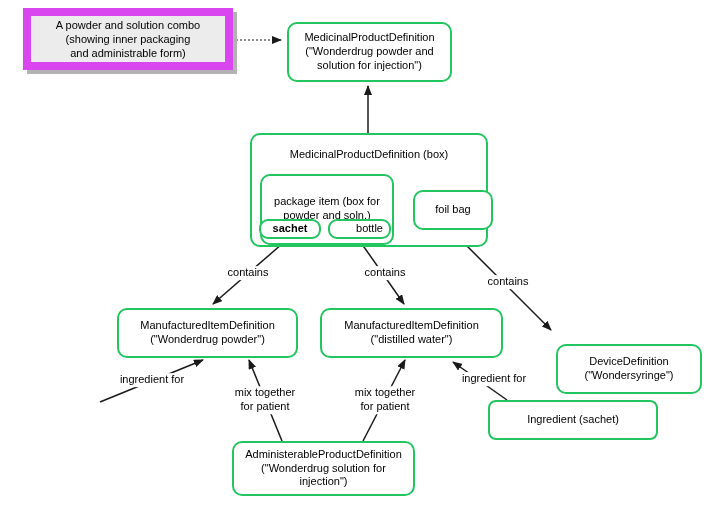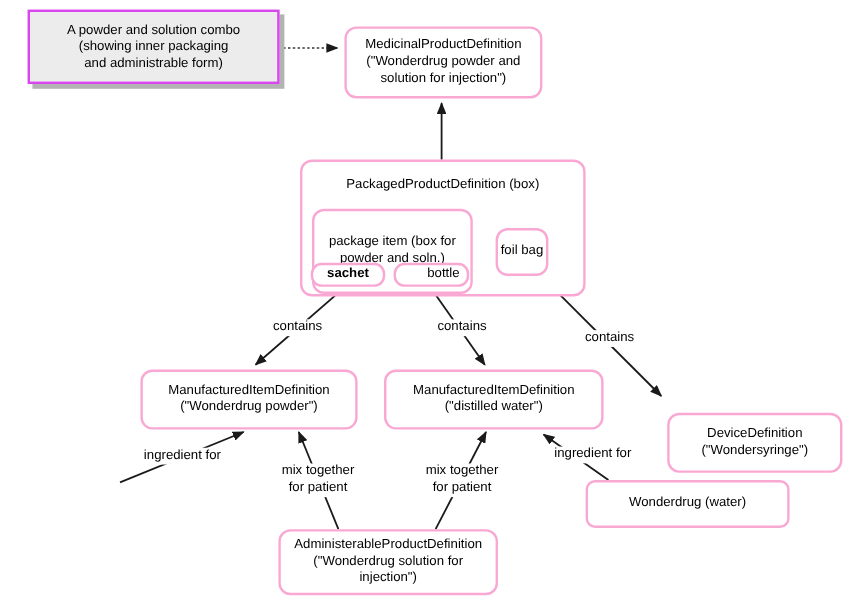--- a/index.html
+++ b/index.html
@@ -14,36 +14,36 @@
   }
   #edges {
     position: absolute;
     left: 0; top: 0;
     width: 721px; height: 512px;
     z-index: 1;
   }
   .node {
     position: absolute;
     background: #ffffff;
-    border: 2px solid #f9a8d4;
+    border: 2px solid #22c55e;
     border-radius: 10px;
     box-sizing: border-box;
     display: flex;
     align-items: center;
     justify-content: center;
     text-align: center;
     white-space: pre-line;
     font-size: 11px;
     line-height: 1.27;
     z-index: 2;
   }
   .note {
     position: absolute;
     background: #ececec;
-    border: 2px solid #d946ef;
+    border: 8px solid #d946ef;
     box-shadow: 4px 4px 0 #b3b3b3;
     box-sizing: border-box;
     display: flex;
     align-items: center;
     justify-content: center;
     text-align: center;
     white-space: pre-line;
     font-size: 11px;
     line-height: 1.3;
     z-index: 2;
@@ -60,21 +60,21 @@
     z-index: 3;
   }
   
   #note            { left: 23px;  top: 8px;   width: 210px; height: 62px; }
   #medicinal       { left: 287px; top: 22px;  width: 165px; height: 60px; }
   #packaged        { left: 250px; top: 133px; width: 238px; height: 114px; display: block; }
   #packaged-title  { position: absolute; left: 0; top: 13px; width: 100%; text-align: center; font-size: 11px; }
   #package-item    { left: 8px;   top: 39px;  width: 134px; height: 71px; align-items: flex-start; padding-top: 19px; }
   #sachet          { left: 7px;   top: 84px;  width: 62px;  height: 20px; border-radius: 9px; font-weight: bold; }
   #bottle          { left: 76px;  top: 84px;  width: 63px;  height: 20px; border-radius: 9px; padding-left: 20px; }
-  #foil-bag        { left: 161px; top: 55px;  width: 44px;  height: 40px; }
+  #foil-bag        { left: 161px; top: 55px;  width: 80px;  height: 40px; }
   #mid-powder      { left: 117px; top: 308px; width: 181px; height: 50px; }
   #mid-water       { left: 320px; top: 308px; width: 183px; height: 50px; }
   #device          { left: 556px; top: 308px; width: 146px; height: 50px; margin-top: 36px; }
   #ingredient-chem { left: 4px;   top: 402px; width: 173px; height: 41px; border-radius: 8px; }
   #ingredient-water{ left: 488px; top: 400px; width: 170px; height: 40px; border-radius: 8px; }
   #apd             { left: 232px; top: 441px; width: 183px; height: 55px; }
   
   #lbl-contains-1  { left: 248px; top: 273px; }
   #lbl-contains-2  { left: 385px; top: 273px; }
   #lbl-contains-3  { left: 508px; top: 282px; }
@@ -107,39 +107,39 @@
 
   <div id="note" class="note">A powder and solution combo
 (showing inner packaging
 and administrable form)</div>
 
   <div id="medicinal" class="node">MedicinalProductDefinition
 ("Wonderdrug powder and
 solution for injection")</div>
 
   <div id="packaged" class="node">
-    <div id="packaged-title">PackagedProductDefinition (box)</div>
+    <div id="packaged-title">MedicinalProductDefinition (box)</div>
     <div id="package-item" class="node">package item (box for
 powder and soln.)</div>
     <div id="sachet" class="node">sachet</div>
     <div id="bottle" class="node">bottle</div>
     <div id="foil-bag" class="node">foil bag</div>
   </div>
 
   <div id="mid-powder" class="node">ManufacturedItemDefinition
 ("Wonderdrug powder")</div>
 
   <div id="mid-water" class="node">ManufacturedItemDefinition
 ("distilled water")</div>
 
   <div id="device" class="node">DeviceDefinition
 ("Wondersyringe")</div>
 
 
-  <div id="ingredient-water" class="node">Wonderdrug (water)</div>
+  <div id="ingredient-water" class="node">Ingredient (sachet)</div>
 
   <div id="apd" class="node">AdministerableProductDefinition
 ("Wonderdrug solution for
 injection")</div>
 
   <div id="lbl-contains-1" class="edge-label">contains</div>
   <div id="lbl-contains-2" class="edge-label">contains</div>
   <div id="lbl-contains-3" class="edge-label">contains</div>
   <div id="lbl-ingfor-left" class="edge-label">ingredient for</div>
   <div id="lbl-mix-1" class="edge-label">mix together

